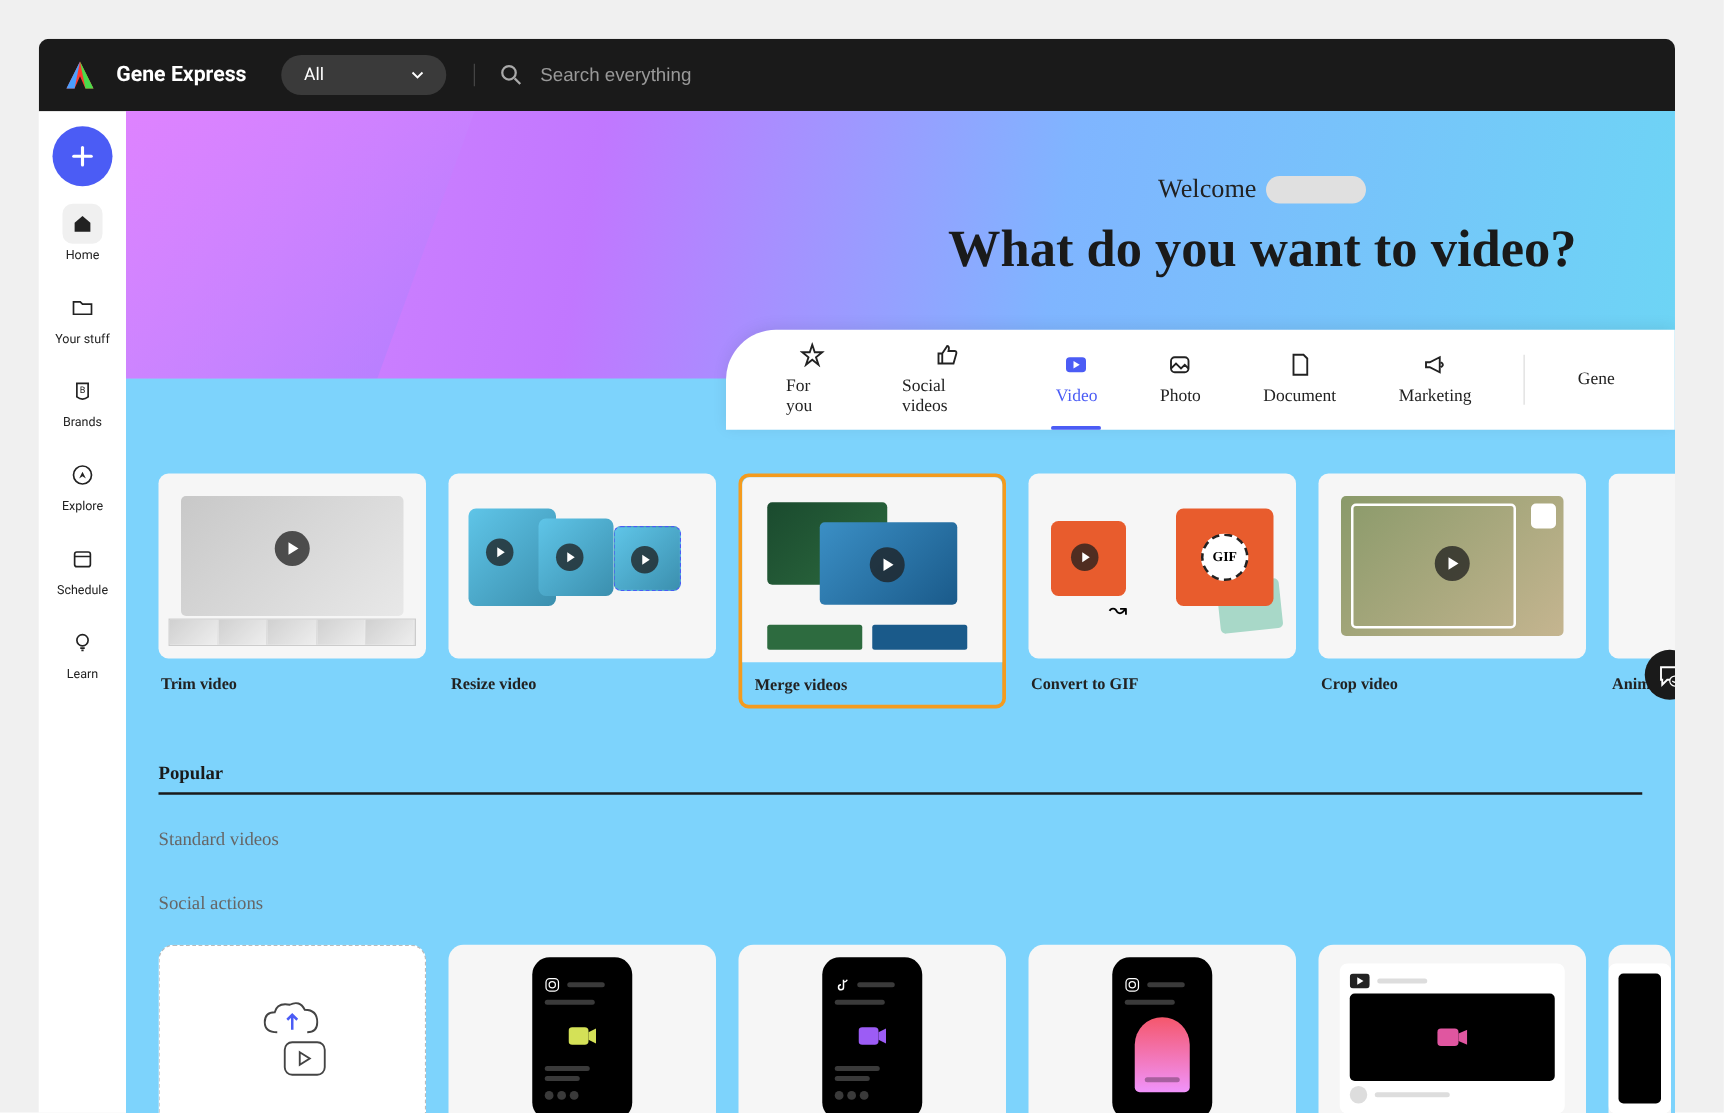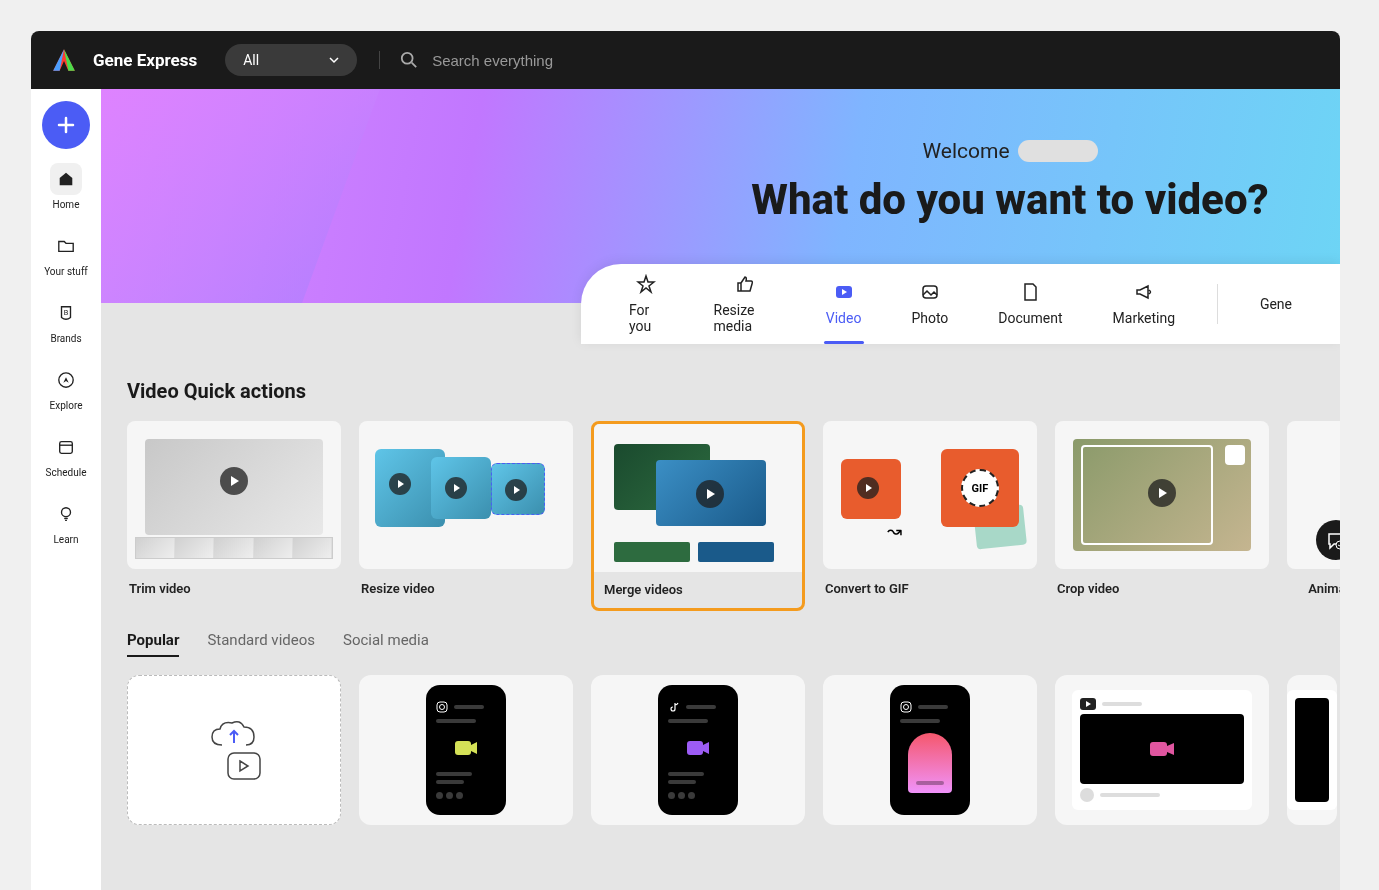--- a/index.html
+++ b/index.html
@@ -13,21 +13,21 @@
 .search-box { display: flex; align-items: center; gap: 14px; color: #999; border-left: 1px solid #444; padding-left: 20px; margin-left: 6px; font-size: 15px; flex: 1; }
 .search-input { background: transparent; border: none; color: #fff; font-size: 15px; outline: none; width: 300px; }
 .search-input::placeholder { color: #999; }
 .body { flex: 1; display: flex; overflow: hidden; }
 .sidebar { width: 70px; background: #fff; display: flex; flex-direction: column; align-items: center; padding-top: 12px; gap: 8px; flex-shrink: 0; }
 .plus-btn { width: 48px; height: 48px; border-radius: 50%; background: #4b5cf5; display: flex; align-items: center; justify-content: center; cursor: pointer; }
 .sidebar-item { display: flex; flex-direction: column; align-items: center; gap: 4px; padding: 6px 0; cursor: pointer; width: 100%; }
 .sidebar-icon-box { width: 32px; height: 32px; display: flex; align-items: center; justify-content: center; border-radius: 8px; }
 .sidebar-icon-box.active { background: #f0f0f0; }
 .sidebar-label { font-size: 10px; color: #222; }
-.main { flex: 1; background: #e5e5e5; overflow-y: auto; overflow-x: hidden; position: relative; }
+.main { flex: 1; background: #7dd3fc; overflow-y: auto; overflow-x: hidden; position: relative; font-family: Liberation Serif, serif; }
 .hero { height: 214px; background: linear-gradient(100deg, #d989ff 0%, #c177ff 30%, #7fb5ff 60%, #6dd5f5 100%); position: relative; overflow: hidden; }
 .hero::before { content: ''; position: absolute; left: 0; top: 0; width: 280px; height: 100%; background: linear-gradient(135deg, rgba(223,130,255,0.9), rgba(160,130,255,0.4)); transform: skewX(-20deg) translateX(-40px); }
 .hero-text { position: absolute; right: 20px; top: 50px; text-align: center; width: 620px; }
 .welcome { font-size: 21px; color: #222; display: flex; align-items: center; justify-content: center; gap: 8px; }
 .welcome-blur { width: 80px; height: 22px; background: #e0e0e0; border-radius: 12px; }
 .hero-title { font-size: 42px; font-weight: 800; color: #1a1a1a; margin-top: 12px; }
 .category-tabs { position: absolute; top: 175px; left: 480px; right: 0; height: 80px; background: #fff; border-radius: 40px 0 0 0; box-shadow: 0 -2px 12px rgba(0,0,0,0.08); display: flex; align-items: center; padding: 0 40px; gap: 34px; }
 .cat-tab { display: flex; flex-direction: column; align-items: center; gap: 8px; cursor: pointer; color: #222; font-size: 14px; position: relative; padding: 4px 8px; }
 .cat-tab.active { color: #4b5cf5; }
 .cat-tab.active::after { content: ''; position: absolute; bottom: -14px; left: 50%; transform: translateX(-50%); width: 40px; height: 3px; background: #4b5cf5; border-radius: 2px; }
@@ -35,21 +35,21 @@
 .section-title { font-size: 20px; font-weight: 700; color: #1a1a1a; margin-bottom: 18px; }
 .cards-row { display: flex; gap: 18px; overflow: visible; }
 .qa-card { width: 214px; flex-shrink: 0; cursor: pointer; }
 .qa-card.highlight { border: 3px solid #f49b1e; border-radius: 8px; padding: 0; }
 .qa-thumb { width: 100%; height: 148px; background: #f6f6f6; border-radius: 8px; position: relative; overflow: hidden; display: flex; align-items: center; justify-content: center; }
 .qa-card.highlight .qa-thumb { border-radius: 6px 6px 0 0; }
 .qa-label { font-size: 13px; font-weight: 600; color: #222; margin-top: 12px; padding-left: 2px; }
 .qa-card.highlight .qa-label { padding: 10px 10px 8px 10px; margin-top: 0; }
 .play-circle { width: 28px; height: 28px; border-radius: 50%; background: rgba(30,30,30,0.75); display: flex; align-items: center; justify-content: center; position: absolute; }
 .play-triangle { width: 0; height: 0; border-left: 8px solid #fff; border-top: 5px solid transparent; border-bottom: 5px solid transparent; margin-left: 2px; }
-.tabs-row { display: flex; gap: 28px; margin-bottom: 18px; margin-top: 20px; }
+.tabs-row { display: flex; gap: 28px; margin-bottom: 18px; margin-top: 44px; flex-direction: column; }
 .tmpl-tab { font-size: 15px; color: #666; cursor: pointer; padding-bottom: 6px; }
 .tmpl-tab.active { color: #1a1a1a; font-weight: 700; border-bottom: 2px solid #1a1a1a; }
 .tmpl-card { width: 214px; height: 150px; background: #f6f6f6; border-radius: 12px; flex-shrink: 0; cursor: pointer; display: flex; align-items: center; justify-content: center; position: relative; }
 .tmpl-card.dashed { border: 1.5px dashed #bbb; background: #fff; }
 .phone { width: 80px; height: 130px; background: #000; border-radius: 14px; padding: 16px 10px; display: flex; flex-direction: column; gap: 4px; }
 .phone-line { height: 4px; background: #3a3a3a; border-radius: 2px; }
 .phone-center { flex: 1; display: flex; align-items: center; justify-content: center; }
 .help-fab { position: absolute; right: -16px; bottom: 330px; width: 40px; height: 40px; background: #1a1a1a; border-radius: 50%; display: flex; align-items: center; justify-content: center; cursor: pointer; }
 
 .trim-bg { position:absolute; left:18px; top:18px; right:18px; bottom:34px; background:linear-gradient(135deg,#c8c8c8,#e8e8e8); border-radius:4px; }
@@ -175,21 +175,21 @@
         <div class="cat-tab">
           <svg width="20" height="20" viewBox="0 0 20 20">
               <path d="M10 2 L12 8 L18 8 L13 12 L15 18 L10 14 L5 18 L7 12 L2 8 L8 8 Z" stroke="#222" stroke-width="1.5" fill="none"></path>
             </svg>
           <span>For you</span>
         </div>
         <div class="cat-tab">
           <svg width="20" height="20" viewBox="0 0 20 20">
               <path d="M6 9 V17 H3 V9 Z M6 9 L10 3 Q12 3 11 7 H16 Q18 7 17 10 L15 17 H6" stroke="#222" stroke-width="1.5" fill="none"></path>
             </svg>
-          <span>Resize media</span>
+          <span>Social videos</span>
         </div>
         <div class="cat-tab active">
           <svg width="20" height="20" viewBox="0 0 20 20">
               <rect x="2" y="4" width="16" height="12" rx="3" fill="#4b5cf5"></rect>
               <path d="M8 7 L13 10 L8 13 Z" fill="#fff"></path>
             </svg>
           <span>Video</span>
         </div>
         <div class="cat-tab">
           <svg width="20" height="20" viewBox="0 0 20 20">
@@ -210,21 +210,20 @@
             </svg>
           <span>Marketing</span>
         </div>
         <div style="width:1px;height:40px;background:#ddd;"></div>
         <div class="cat-tab">
           <span>Gene</span>
         </div>
       </div>
 
       <div class="content">
-        <div class="section-title">Video Quick actions</div>
         <div class="cards-row">
 
           <div class="qa-card">
             <div class="qa-thumb">
               <div class="trim-bg"></div>
               <div class="play-circle" style="top:46px;">
                   <div class="play-triangle"></div>
                 </div>
               <div class="trim-strip">
                   <div class="trim-frame"></div>
@@ -297,21 +296,21 @@
 
           <div class="qa-card" style="width:70px;overflow:hidden;text-align:right;">
             <div class="qa-thumb"></div>
             <div class="qa-label">Animate fro</div>
           </div>
         </div>
 
         <div class="tabs-row">
           <div class="tmpl-tab active">Popular</div>
           <div class="tmpl-tab">Standard videos</div>
-          <div class="tmpl-tab">Social media</div>
+          <div class="tmpl-tab">Social actions</div>
         </div>
 
         <div class="cards-row">
           <div class="tmpl-card dashed">
             <div class="upload-cloud">
               <svg width="60" height="40" viewBox="0 0 60 40">
                   <path d="M18 28 Q8 28 8 20 Q8 12 16 12 Q18 4 28 6 Q36 2 40 10 Q50 10 50 20 Q50 28 42 28" stroke="#444" stroke-width="1.5" fill="none"></path>
                   <path d="M30 26 L30 14 M26 18 L30 14 L34 18" stroke="#4b5cf5" stroke-width="2" fill="none"></path>
                 </svg>
               <svg width="40" height="34" viewBox="0 0 40 34" style="margin-top:-8px;margin-left:20px;">

